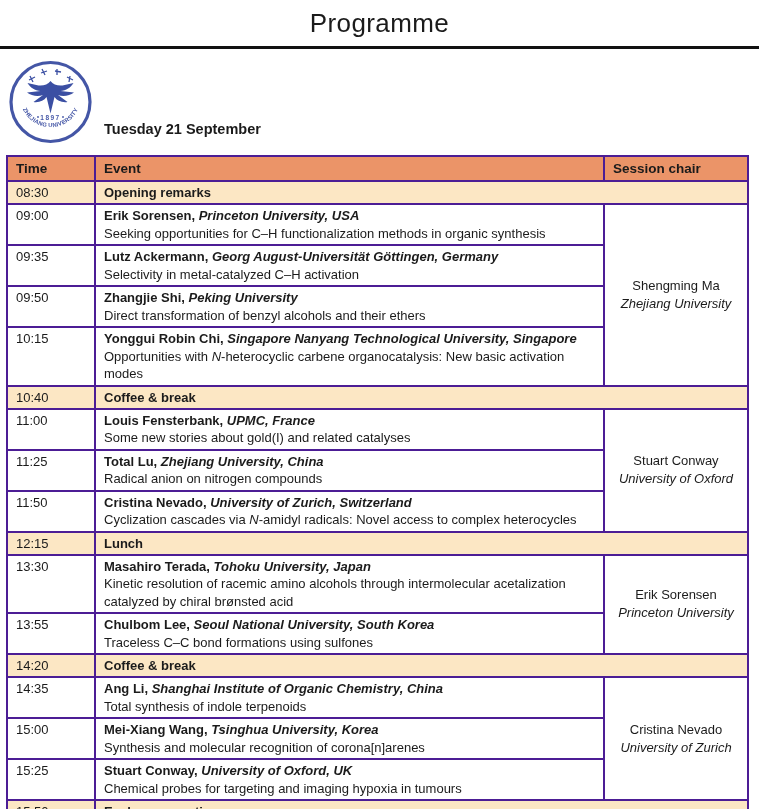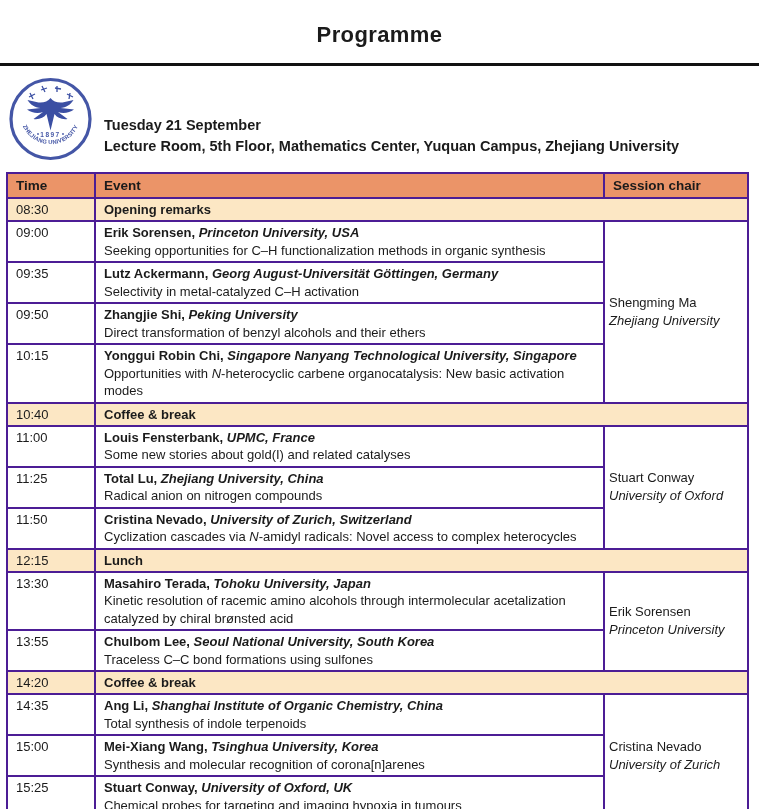--- a/index.html
+++ b/index.html
@@ -5,25 +5,25 @@
   * { box-sizing: border-box; }
   html, body {
     margin: 0; padding: 0;
     width: 759px; height: 809px;
     background: #ffffff;
     font-family: "Liberation Sans", sans-serif;
     color: #1b1b1b;
     overflow: hidden;
   }
   .page-title {
-    margin: 15px;
+    margin: 1px;
     padding-top: 7px;
     text-align: center;
-    font-size: 22px;
-    font-weight: bold;
+    font-size: 26px;
+    font-weight: normal;
     letter-spacing: 0.4px;
   }
   .title-rule {
     height: 0;
     border: none;
     border-top: 3px solid #111;
     margin: 7px 0 0 0;
   }
   .header-block {
     display: flex;
@@ -75,21 +75,21 @@
     padding: 2px 8px 2px 8px;
     vertical-align: top;
     line-height: 17.5px;
     border-radius: 15px;
   }
   .speaker { font-weight: bold; }
   .affiliation { font-weight: bold; font-style: italic; }
   .talk-title { font-weight: normal; }
   .talk-title em { font-style: italic; font-weight: normal; }
   td.chair {
-    text-align: left;
+    text-align: center;
     vertical-align: middle;
     line-height: 18px;
     padding: 2px 4px;
   }
   .chair-affil { font-style: italic; }
 </style>
 </head>
 <body>
 
 <h1 class="page-title">Programme</h1>
@@ -120,21 +120,20 @@
       <circle cx="55" cy="59" r="0.9" fill="#4456A6"></circle>
       <text x="42.5" y="61.5" text-anchor="middle" font-size="6.5" letter-spacing="1.5" fill="#4456A6" font-family="Liberation Sans, sans-serif" font-weight="bold">1897</text>
       <path id="ring-arc" d="M 14.5 50 A 30 30 0 0 0 70.5 50" fill="none"></path>
       <text font-size="5.8" letter-spacing="0.2" fill="#4456A6" font-family="Liberation Sans, sans-serif" font-weight="bold">
         <textPath href="#ring-arc" startOffset="1">ZHEJIANG UNIVERSITY</textPath>
       </text>
     </svg>
   </div>
   <div class="header-text">
     <div>Tuesday 21 September</div>
-    <div>Lecture Room, 5th Floor, Mathematics Center, Yuquan Campus, Zhejiang University</div>
   </div>
 </div>
 
 <table class="programme">
   <colgroup>
     <col class="c-time">
       <col class="c-event">
       <col class="c-chair">
   </colgroup>
   <thead>

